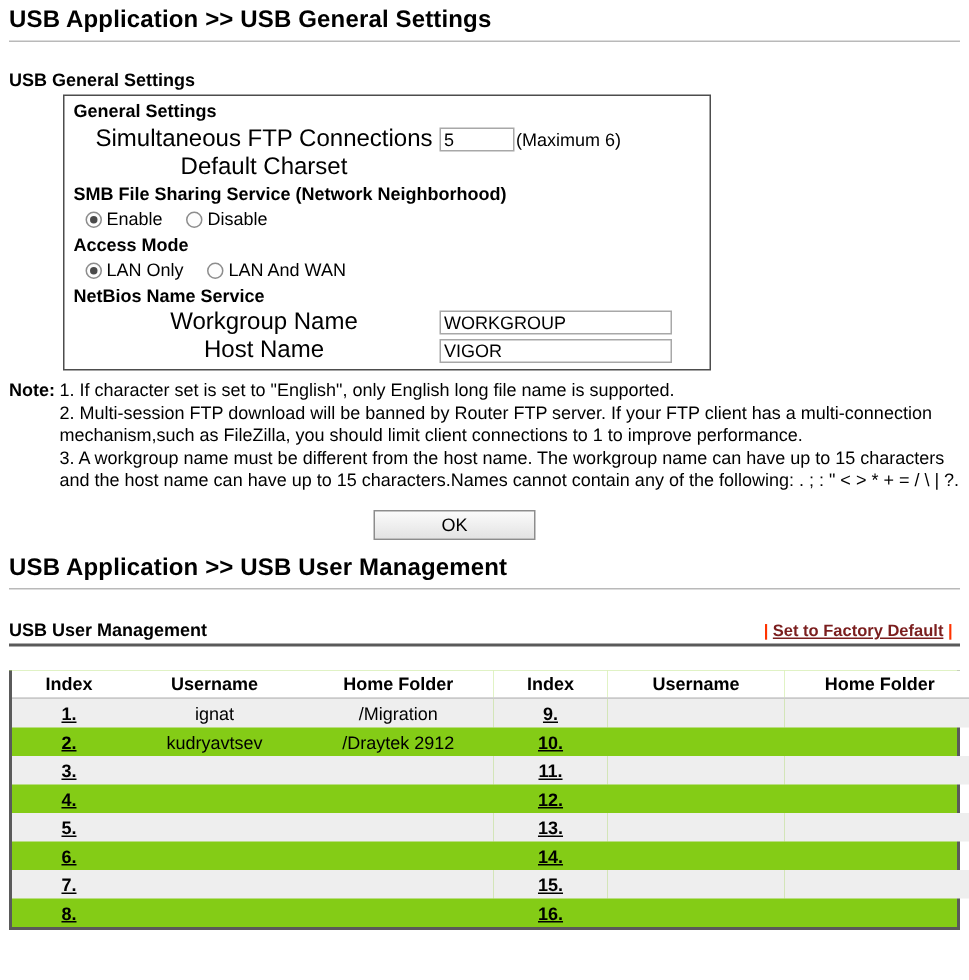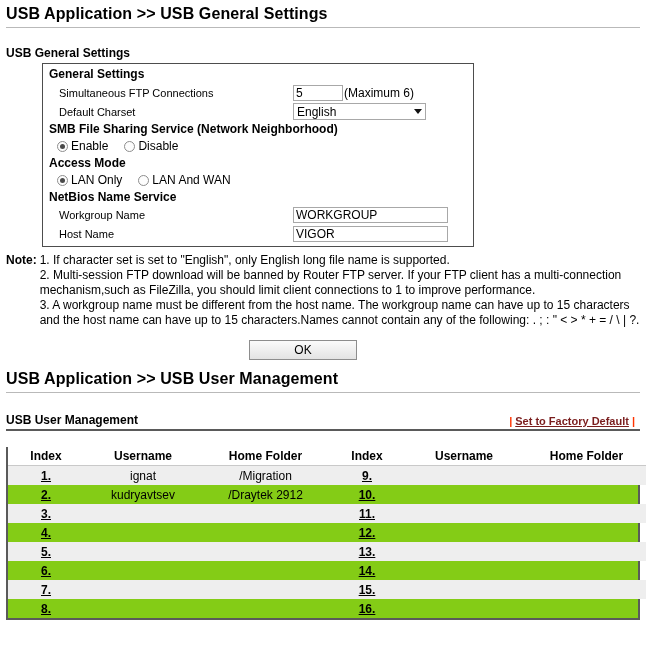--- a/index.html
+++ b/index.html
@@ -82,23 +82,24 @@
     padding: 3px 0 2px 6px;
   }
   .frow {
     display: flex;
     align-items: center;
     min-height: 19px;
     padding-left: 6px;
   }
   .flabel {
     width: 244px;
-    font-size: 11px;
+    font-size: 16px;
     padding-left: 10px;
     box-sizing: border-box;
+    text-align: center;
   }
   .fgroup-head {
     font-weight: bold;
     font-size: 12px;
     padding: 1px 0 1px 6px;
   }
   .radio-row {
     padding-left: 14px;
     display: flex;
     align-items: center;
@@ -250,24 +251,20 @@
     <div class="sb-head">General Settings</div>
 
     <div class="frow">
       <div class="flabel">Simultaneous FTP Connections</div>
       <input class="txt small" type="text" value="5" style="">
       <span class="maxnote">(Maximum 6)</span>
     </div>
 
     <div class="frow">
       <div class="flabel">Default Charset</div>
-      <div class="selbox">
-        <span>English</span>
-        <span class="caret"></span>
-      </div>
     </div>
 
     <div class="fgroup-head">SMB File Sharing Service (Network Neighborhood)</div>
 
     <div class="radio-row">
       <label class="radio-item">
         <span class="radio on"></span>
         <span>Enable</span>
       </label>
       <label class="radio-item">

